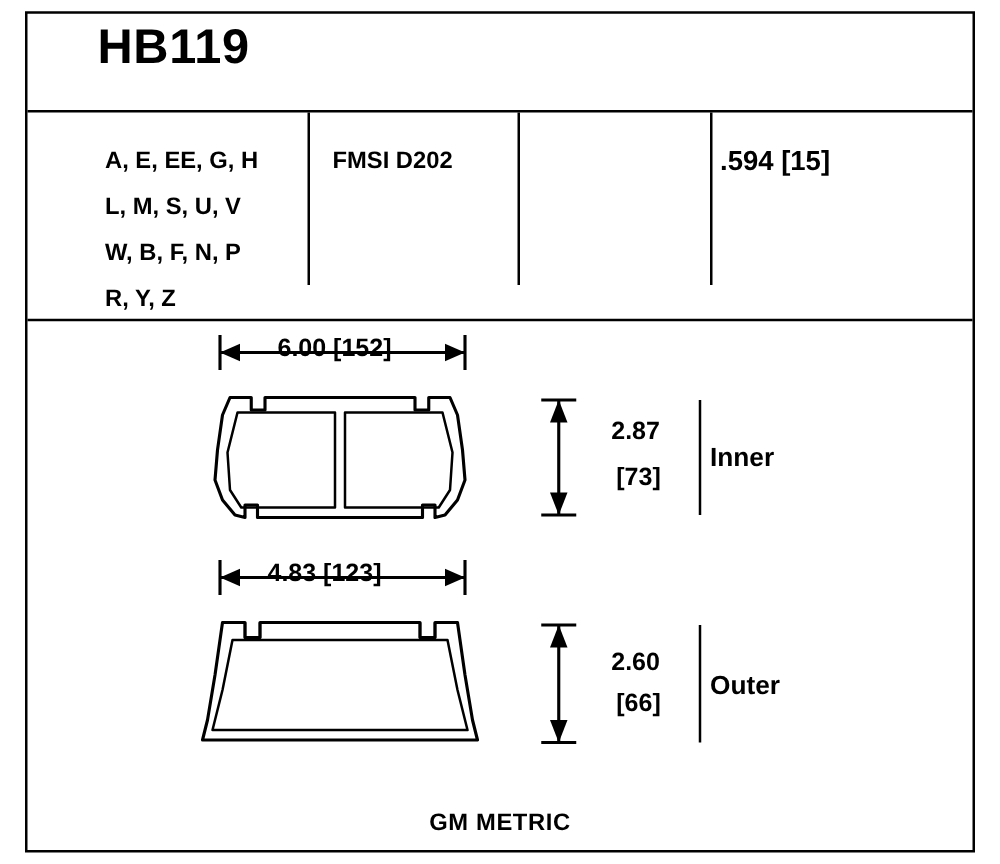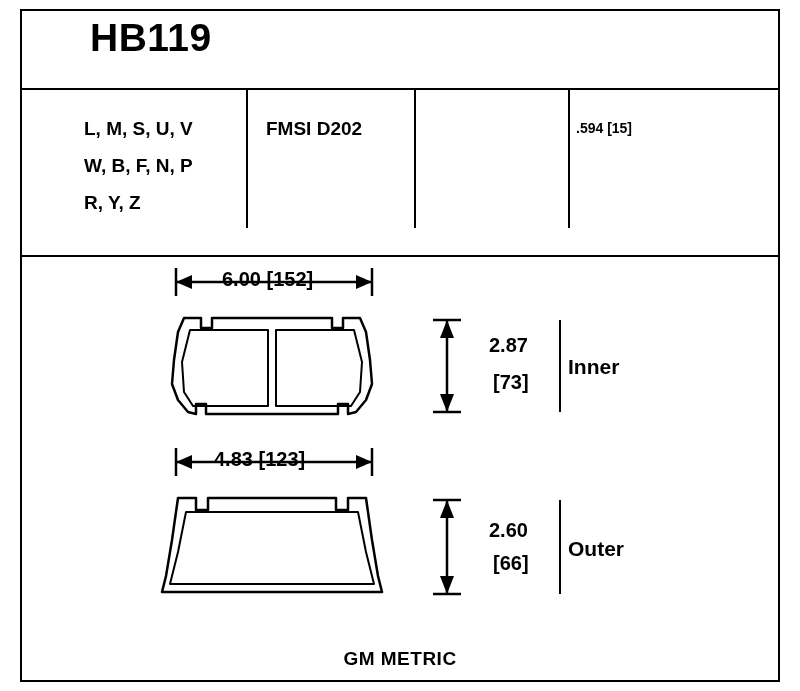--- a/index.html
+++ b/index.html
@@ -33,21 +33,20 @@
   
   .part-number {
     position: absolute;
     left: 78px;
     top: 18px;
     font-size: 39px;
     font-weight: bold;
     letter-spacing: 0.5px;
     line-height: 1;
     white-space: nowrap;
-    margin-left: 12px;
   }
 
   
   .hrule {
     position: absolute;
     background: #000000;
     height: 2px;
   }
   .vrule {
     position: absolute;
@@ -72,21 +71,21 @@
     width: 150px;
     font-size: 19px;
     font-weight: bold;
     line-height: 37px;
   }
   .thick-col {
     position: absolute;
     left: 576px;
     top: 110px;
     width: 170px;
-    font-size: 14px;
+    font-size: 22px;
     font-weight: bold;
     line-height: 37px;
     white-space: nowrap;
   }
 
   
   .dim-label {
     position: absolute;
     font-size: 20px;
     font-weight: bold;
@@ -133,20 +132,21 @@
   <div class="part-number">HB119</div>
 
   <div class="hrule" style="left:22px; top:88px; width:756px;"></div>
   <div class="hrule" style="left:22px; top:255px; width:756px;"></div>
 
   <div class="vrule" style="left:246px; top:90px; height:138px;"></div>
   <div class="vrule" style="left:414px; top:90px; height:138px;"></div>
   <div class="vrule" style="left:568px; top:90px; height:138px;"></div>
 
   <div class="compound-col">
+    <div>A, E, EE, G, H</div>
     <div>L, M, S, U, V</div>
     <div>W, B, F, N, P</div>
     <div>R, Y, Z</div>
   </div>
 
   <div class="fmsi-col">
     <div>FMSI  D202</div>
   </div>
 
   <div class="thick-col">

